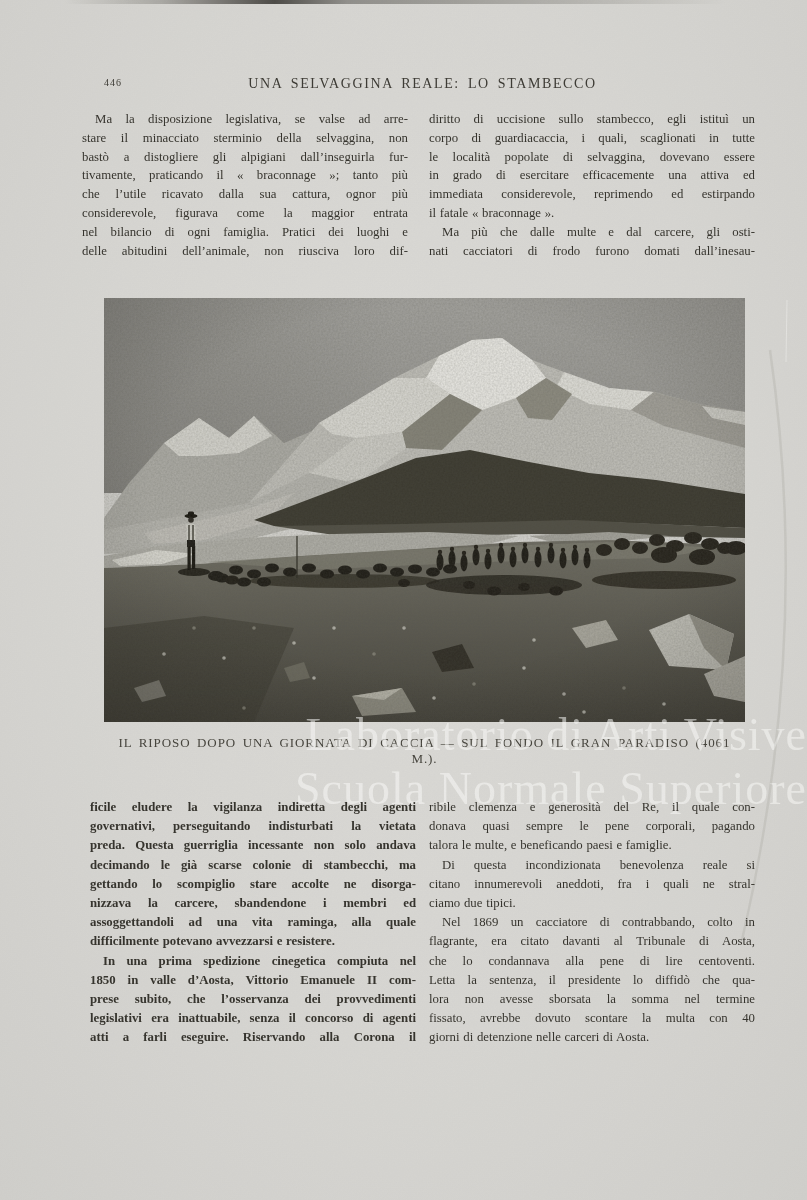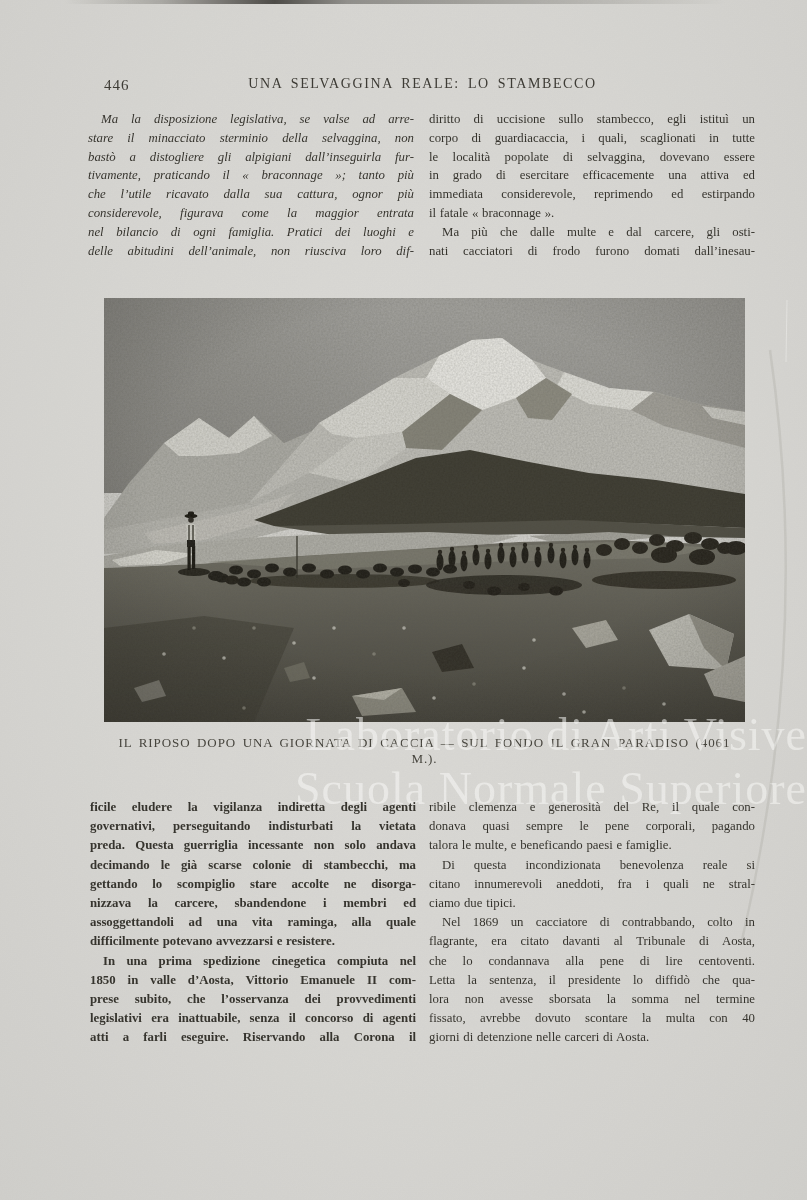--- a/index.html
+++ b/index.html
@@ -16,28 +16,28 @@
   .scan-top {
     position:absolute; top:0; left:0; width:100%; height:4px;
     background:linear-gradient(90deg,
       rgba(70,68,62,0) 8%, rgba(70,68,62,.30) 20%,
       rgba(38,36,32,.78) 34%, rgba(38,36,32,.40) 43%,
       rgba(70,68,62,.38) 56%, rgba(70,68,62,.22) 72%,
       rgba(70,68,62,0) 90%);
   }
 
   .header-row { position:absolute; top:76px; left:90px; width:665px; height:20px; }
-  .page-number { position:absolute; left:14px; top:1px; font-size:15px; letter-spacing:1px; color:#3c3a34; }
+  .page-number { position:absolute; left:14px; top:1px; font-size:10px; letter-spacing:1px; color:#3c3a34; }
   .header-title {
     position:absolute; left:0; right:0; top:0; text-align:center;
     font-size:14px; letter-spacing:1.6px; color:#3c3a34; word-spacing:3px;
   }
 
   .textcol { position:absolute; width:326px; font-size:12.8px; word-spacing:.5px; }
-  #col-tl { left:88px;  top:110px; line-height:18.8px;font-style:italic; }
+  #col-tl { left:82px;  top:110px; line-height:18.8px; }
   #col-tr { left:429px; top:110px; line-height:18.8px; }
   #col-bl { left:90px;  top:798px; line-height:19.2px;font-weight:bold; }
   #col-br { left:429px; top:798px; line-height:19.2px; }
   .line { text-align:justify; text-align-last:justify; overflow:hidden; }
   #col-tl .line, #col-tr .line { height:18.8px; }
   #col-bl .line, #col-br .line { height:19.2px; }
   .line.end { text-align-last:left; }
   .line.ind { text-indent:13px; }
 
   .photo { position:absolute; left:104px; top:298px; width:641px; height:424px; }

